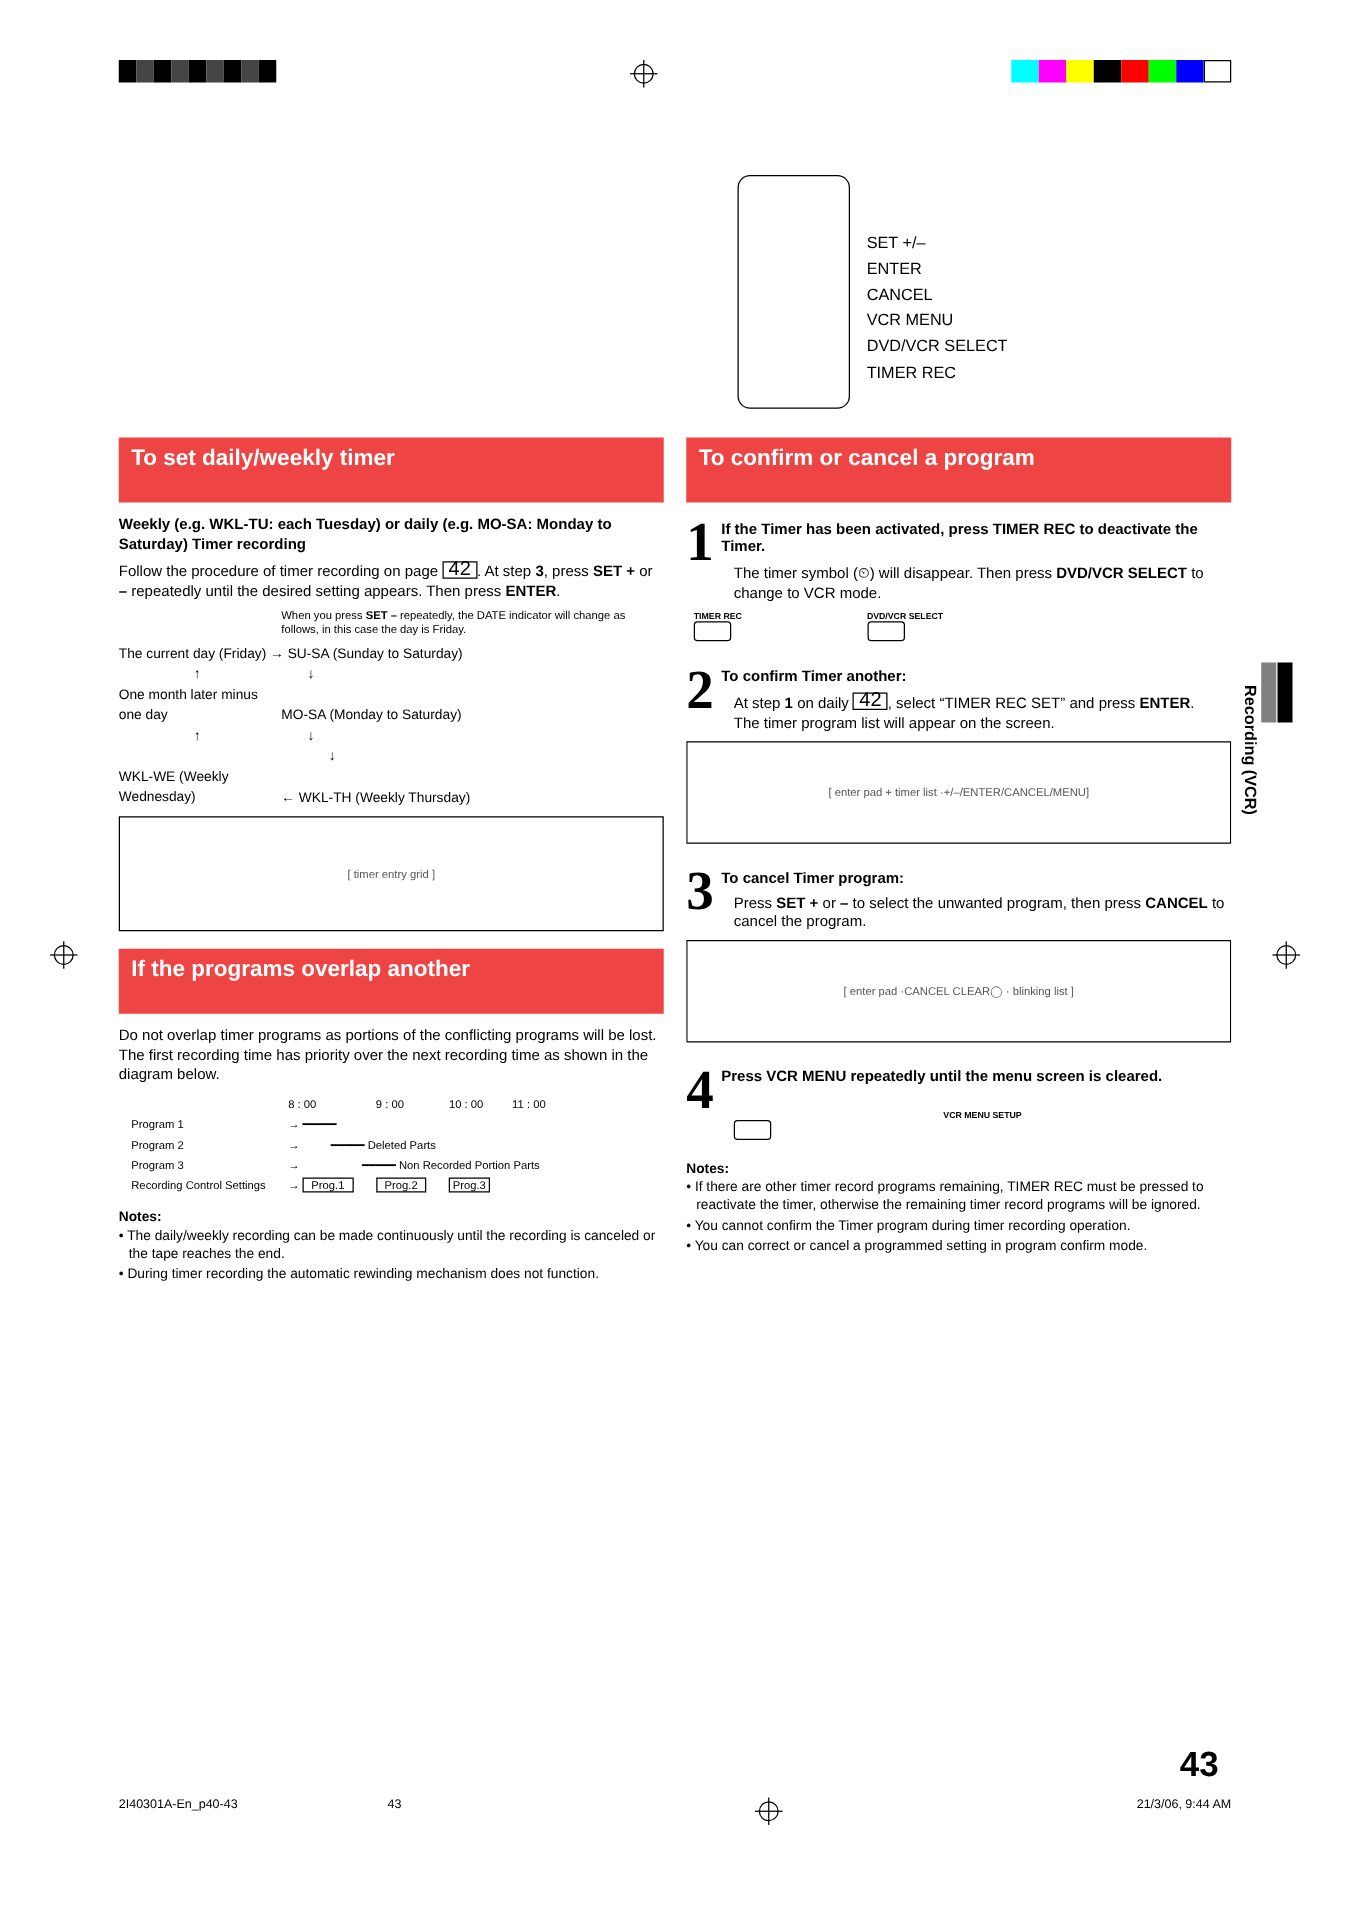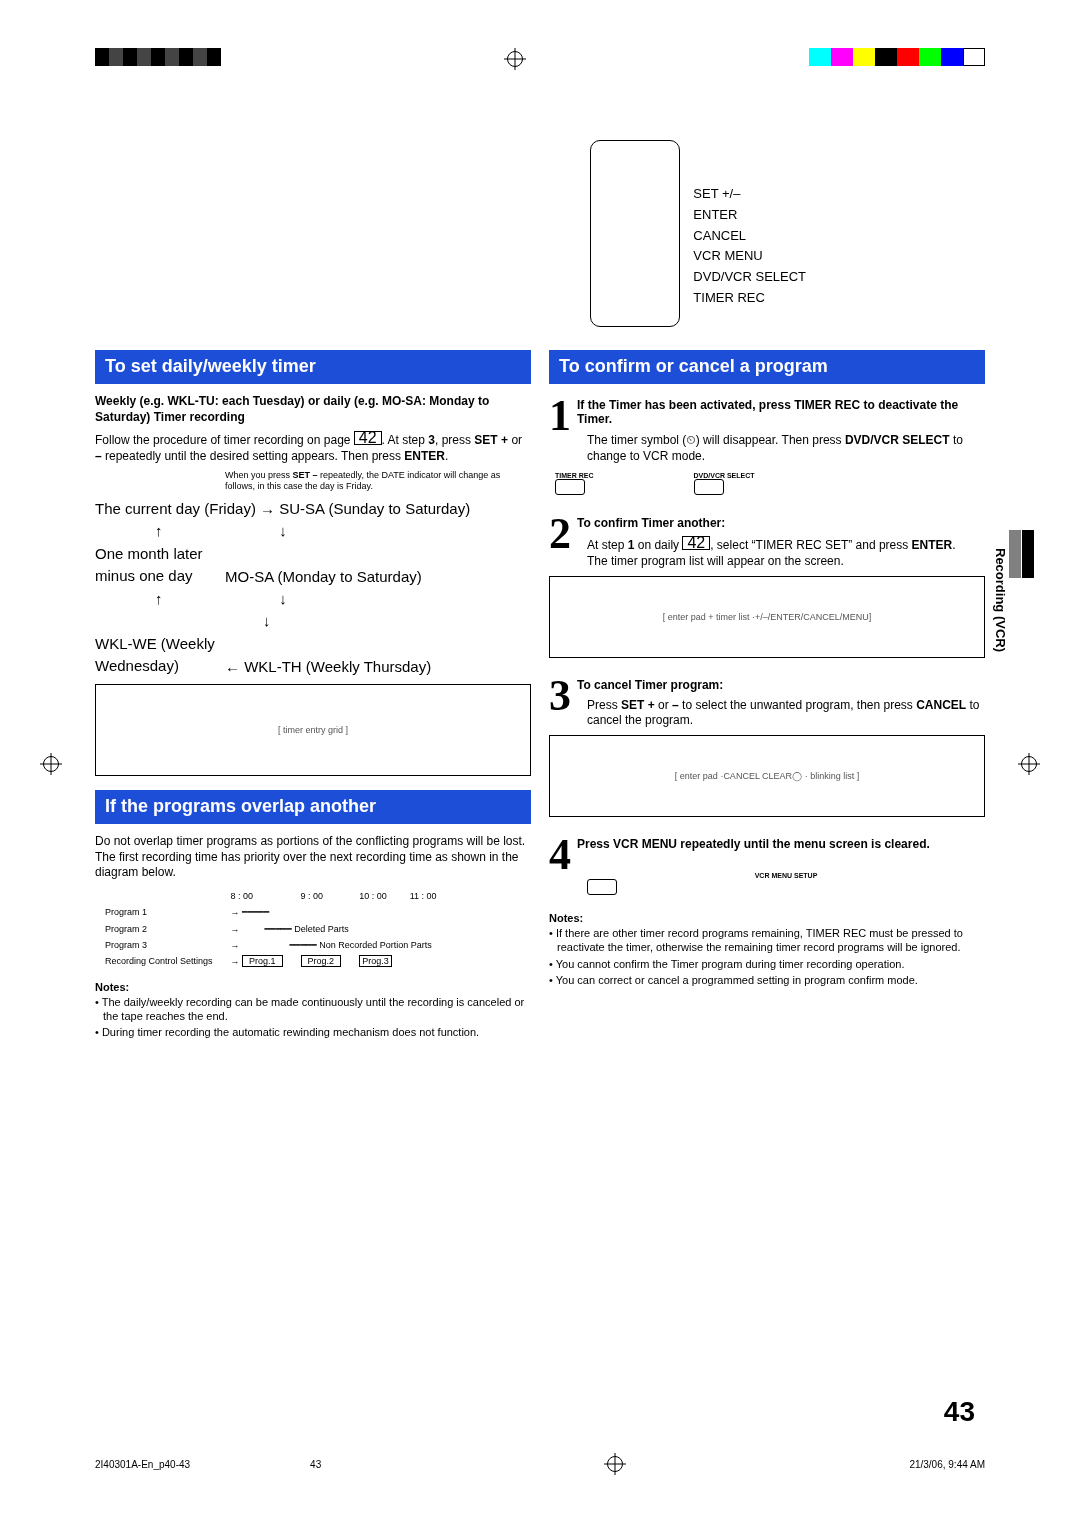--- a/index.html
+++ b/index.html
@@ -16,39 +16,39 @@
   .crosshair:after{top:50%;left:0;height:1px;width:100%;transform:translateY(-.5px)}
   .crosshair .ring{position:absolute;left:3px;top:3px;right:3px;bottom:3px;border:1px solid #000;border-radius:50%}
   .side-cross{position:absolute;top:50%;transform:translateY(-50%)}
   .side-cross.left{left:40px}
   .side-cross.right{right:40px}
   .side-tab{position:absolute;right:46px;top:530px;width:12px;height:48px;background:#000}
   .side-tab2{position:absolute;right:59px;top:530px;width:12px;height:48px;background:#808080}
   .vtext{position:absolute;right:72px;top:548px;writing-mode:vertical-rl;font-weight:bold;font-size:13px}
   .content{position:absolute;top:350px;left:95px;right:95px;bottom:110px;display:flex;gap:18px}
   .col{flex:1;min-width:0}
-  .section-head{background:#1d4ed8;color:#fff;font-size:18px;font-weight:bold;padding:6px 10px 7px;margin-bottom:10px}
+  .section-head{background:#ef4444;color:#fff;font-size:18px;font-weight:bold;padding:6px 10px 25px;margin-bottom:10px}
   .para{font-size:12px;line-height:1.3;margin:6px 0}
   .bold{font-weight:bold}
   .pgref{display:inline-block;border:1px solid #000;padding:0 4px;font-size:16px;line-height:12px;vertical-align:1px}
   .remote-area{position:absolute;top:140px;left:590px;right:95px;height:190px}
   .remote{width:88px;height:185px;border:1px solid #000;border-radius:10px;display:inline-block;vertical-align:top}
   .remote-labels{display:inline-block;vertical-align:top;margin-left:10px;font-size:13px;line-height:1.6;padding-top:44px}
   .bignum{font-family:"Times New Roman",serif;font-size:44px;font-weight:bold;float:left;line-height:.8;margin-right:6px}
   .notes-hd{font-weight:bold;font-size:11px;margin-top:10px}
   .note-list{font-size:11px;line-height:1.3;margin:2px 0;padding-left:0;list-style:none}
   .note-list li{text-indent:-8px;padding-left:8px;margin:2px 0}
   .diagram-box{border:1px solid #000;height:90px;margin:6px 0;display:flex;align-items:center;justify-content:center;font-size:9px;color:#555}
   .small-btn-box{display:inline-block;border:1px solid #000;width:28px;height:14px;border-radius:3px}
   .btn-label{font-size:7px;font-weight:bold;text-align:center;line-height:1}
   .tiny{font-size:9px;line-height:1.2}
-  .footer{position:absolute;left:95px;right:95px;bottom:53px;display:flex;align-items:center;font-size:10px}
+  .footer{position:absolute;left:95px;right:95px;bottom:68px;display:flex;align-items:flex-start;font-size:10px}
   .footer .mid{flex:1;display:flex;justify-content:center}
   .pagenum{position:absolute;right:105px;bottom:100px;font-size:28px;font-weight:bold}
-  .flow{font-size:15px;line-height:1.5}
+  .flow{font-size:11px;line-height:1.5}
   .arrow{font-weight:bold}
   .step-block{overflow:hidden;margin:14px 0}
   .overlap-grid{font-size:9px;line-height:1.6}
   .overlap-grid td{padding:0 8px;white-space:nowrap}
   .cleared{clear:both}
   .disp-pair{display:flex;gap:100px;margin:8px 0 4px 6px}
 </style>
 </head>
 <body>
 

